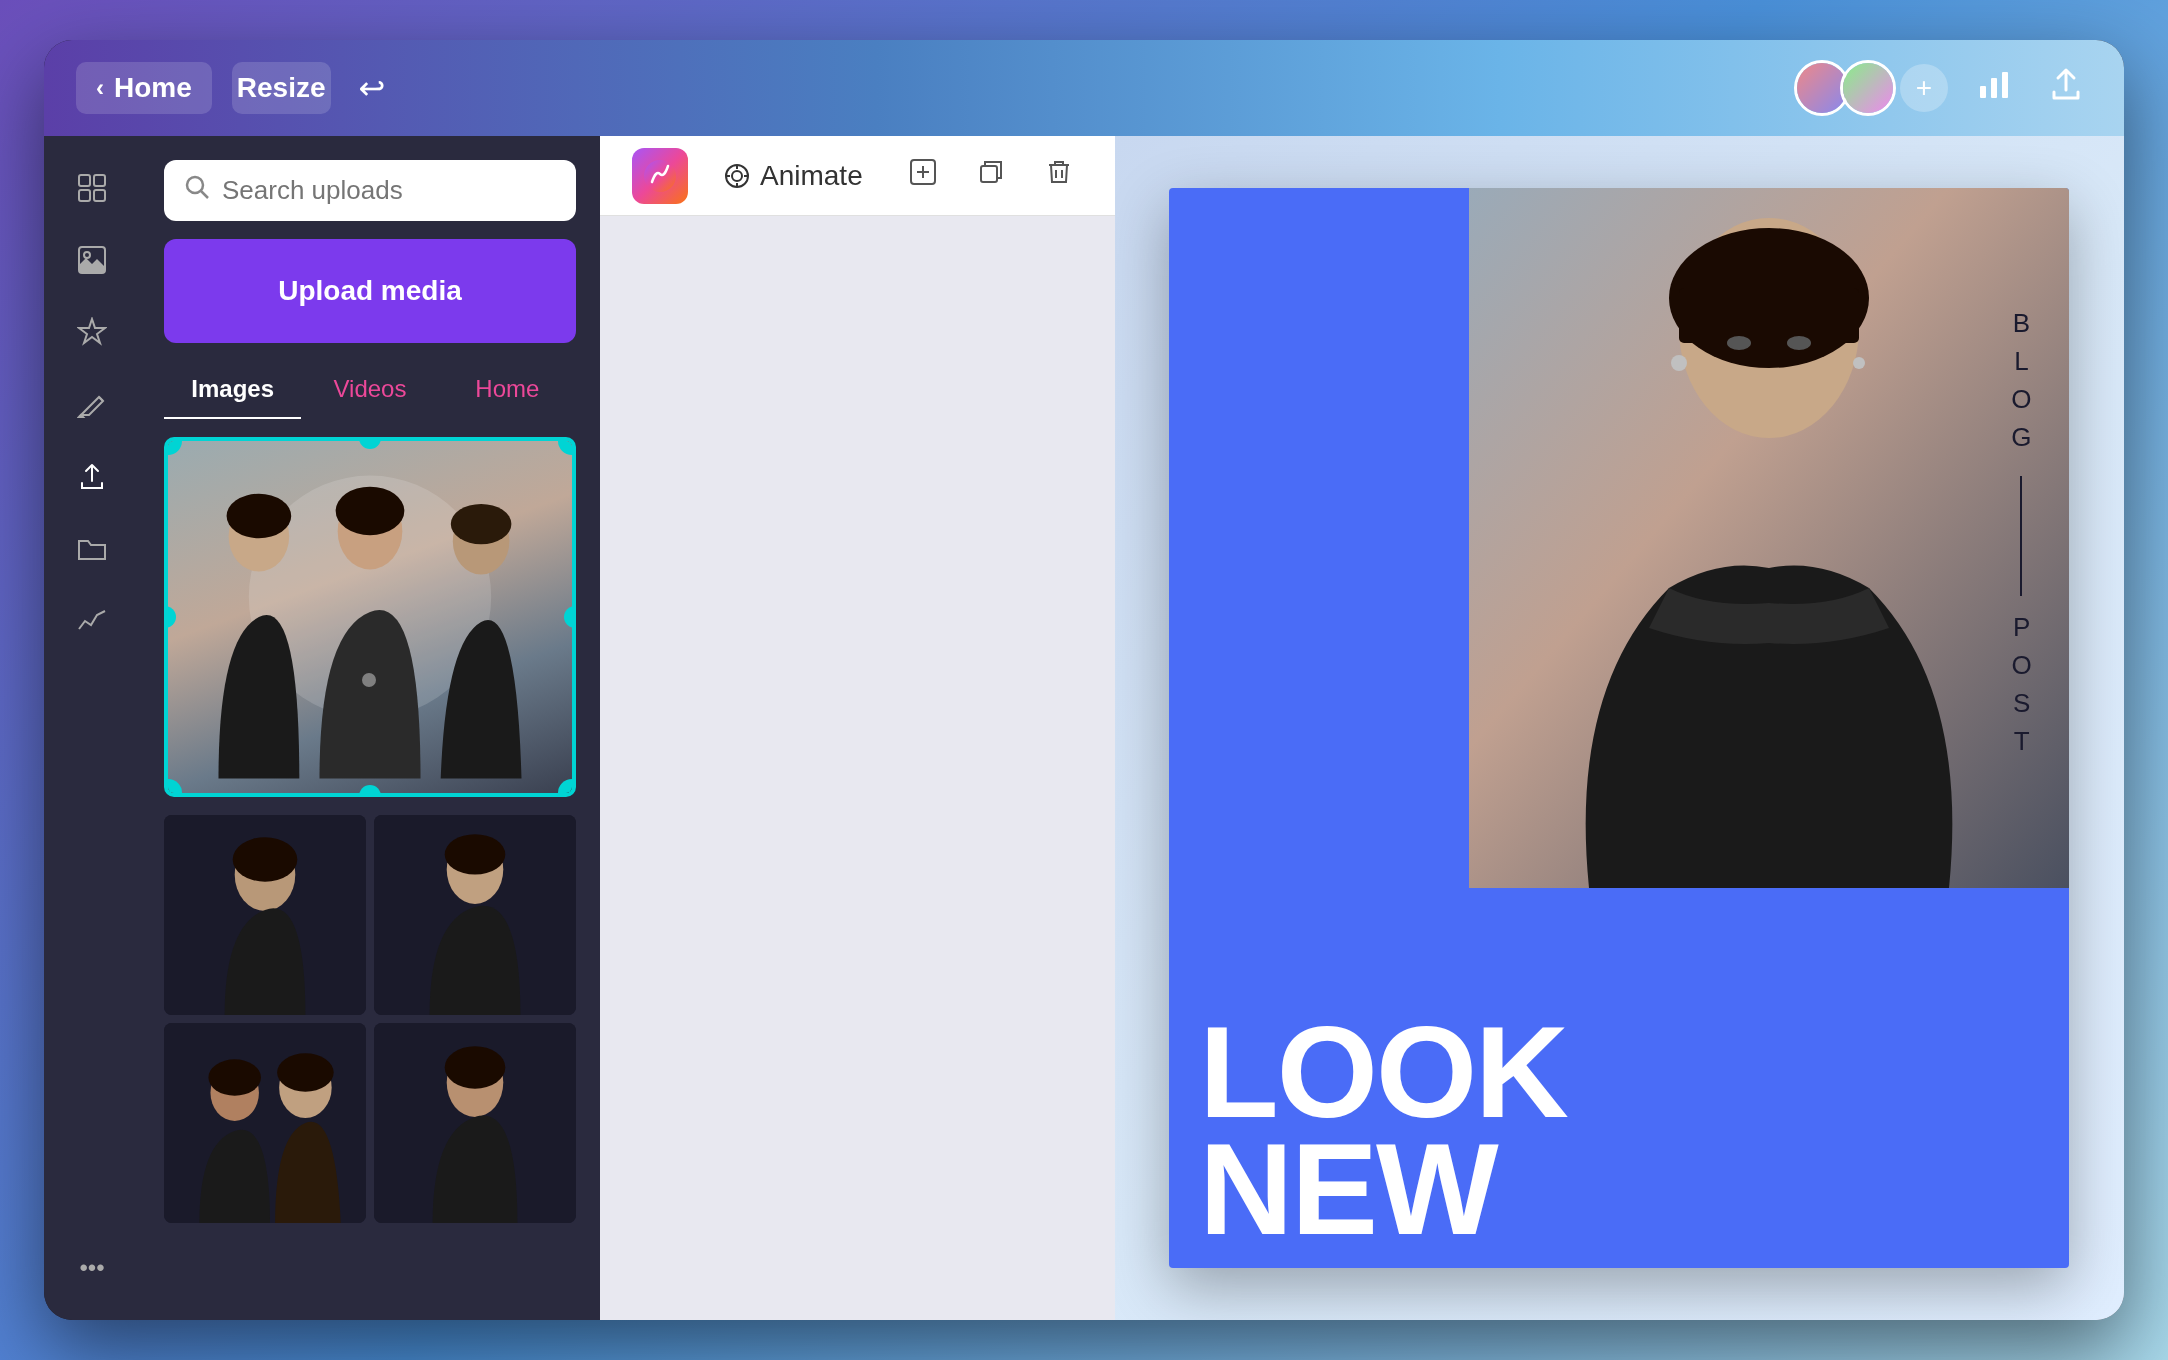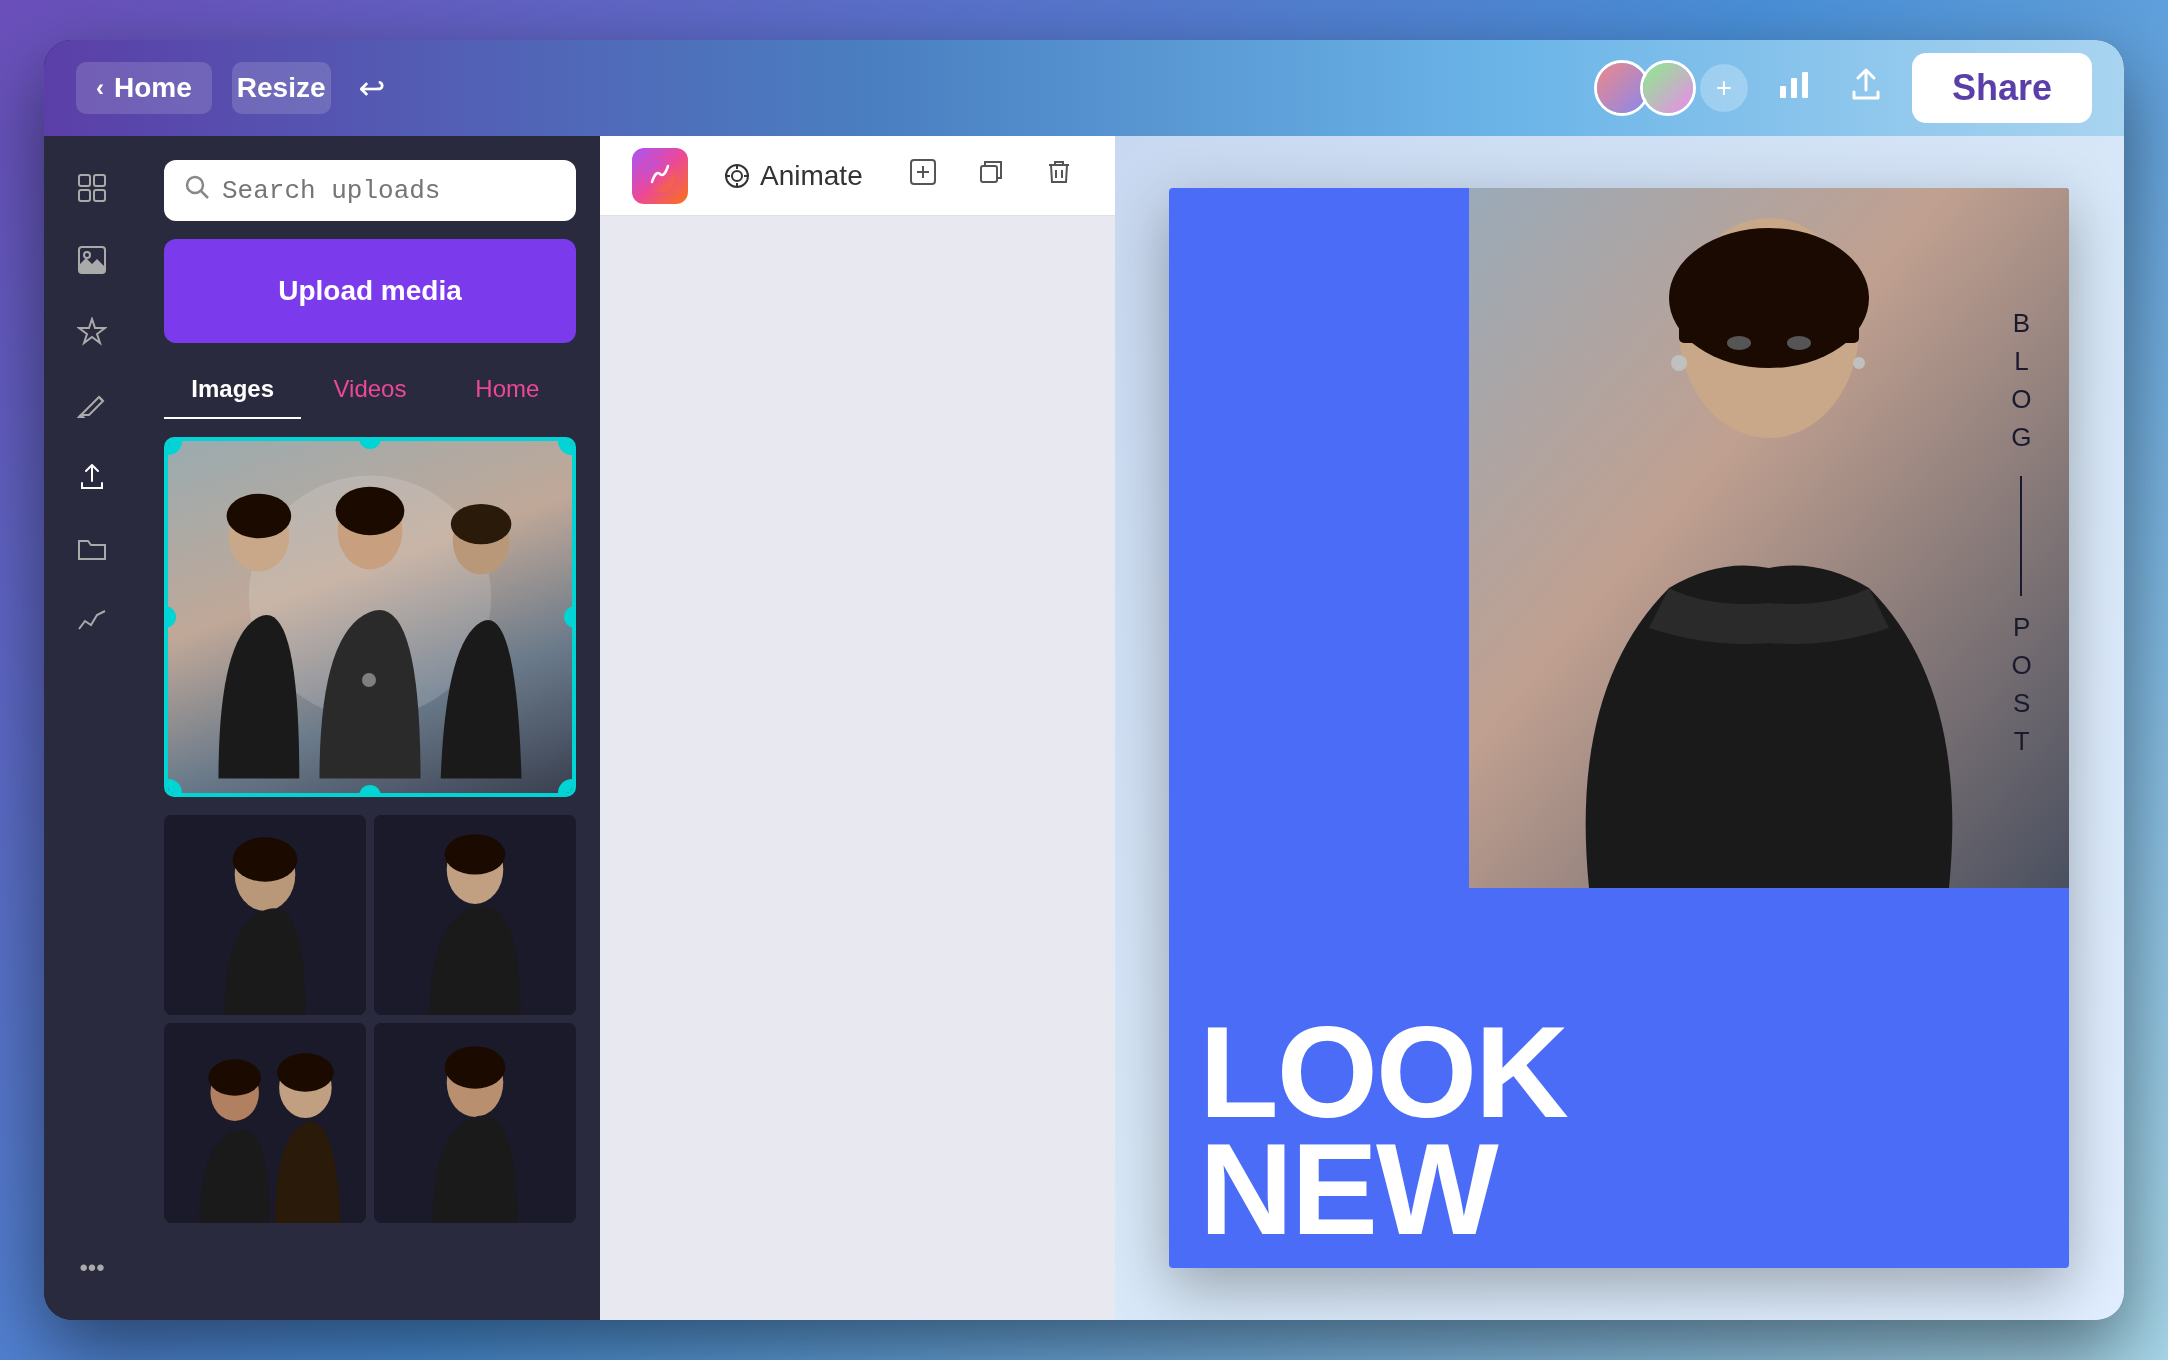--- a/index.html
+++ b/index.html
@@ -224,21 +224,20 @@
       font-size: 26px;
     }
 
     .search-input {
       border: none;
       outline: none;
       font-size: 26px;
       color: #a21caf;
       flex: 1;
       background: transparent;
-      font-family: Liberation Mono, monospace;
     }
 
     .btn-upload-media {
       background: #7c3aed;
       color: white;
       border: none;
       border-radius: 12px;
       padding: 36px;
       font-size: 28px;
       font-weight: 600;
@@ -445,23 +444,20 @@
             <rect x="26" y="6" width="6" height="26" rx="1"></rect>
           </svg>
         </span>
       </button>
       <button class="btn-export">
         <span>
           <svg width="36" height="36" viewBox="0 0 36 36" fill="white">
             <path d="M18 4 L18 24 M10 12 L18 4 L26 12 M6 26 L6 32 L30 32 L30 26" stroke="white" stroke-width="3" fill="none" stroke-linecap="round" stroke-linejoin="round"></path>
           </svg>
         </span>
-      </button>
-      <button class="btn-share">
-        <span>Share</span>
       </button>
     </div>
   </div>
 
   <div class="main-area">
 
     <div class="icon-sidebar">
       <div class="sidebar-icon">
         <svg width="30" height="30" viewBox="0 0 30 30" fill="none" stroke="#aaa" stroke-width="2">
           <rect x="2" y="2" width="11" height="11" rx="2"></rect>

